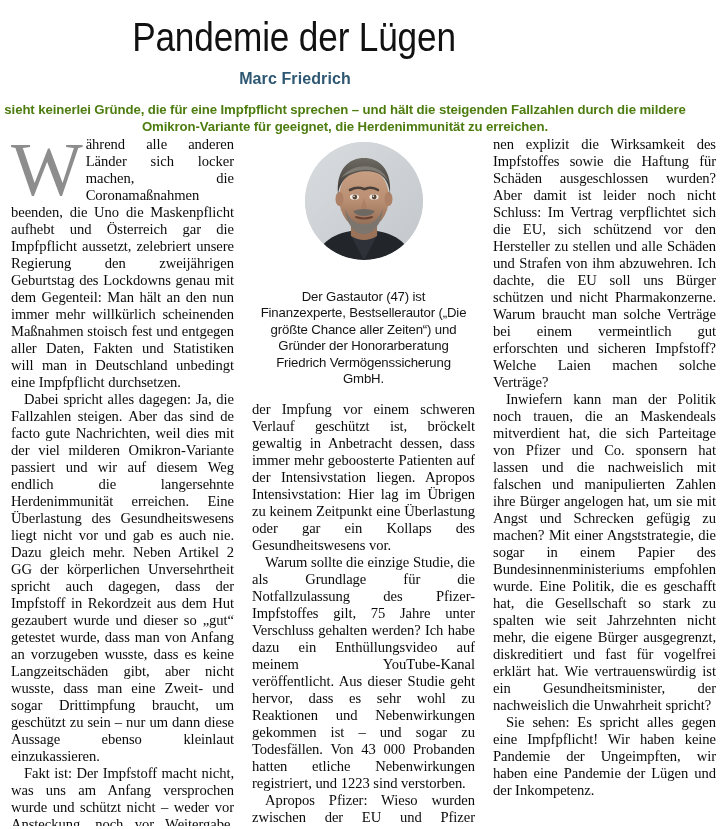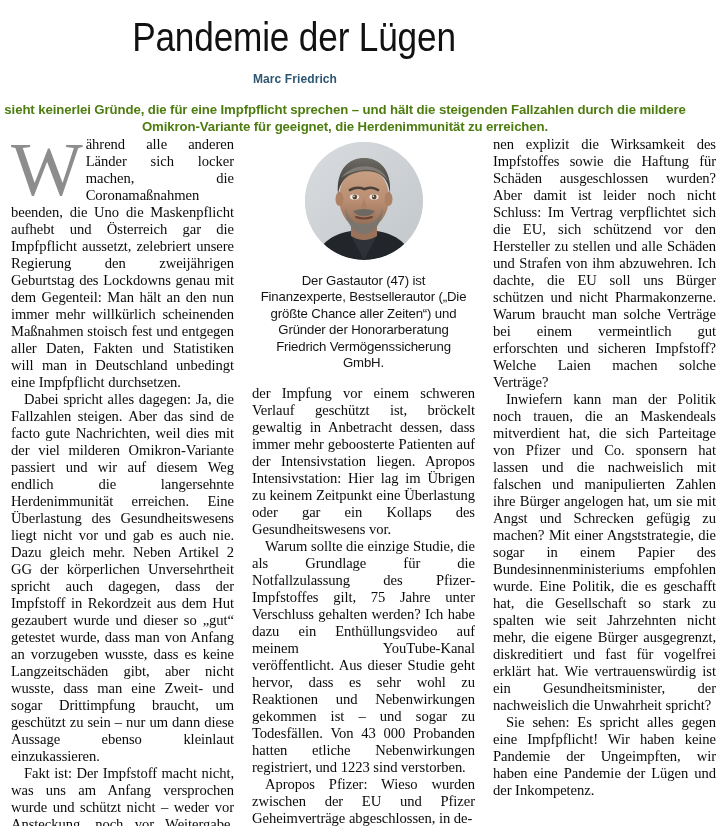--- a/index.html
+++ b/index.html
@@ -38,21 +38,21 @@
     line-height: 46px;
     letter-spacing: -0.2px;
     color: #111111;
     margin: 0;
     transform: scaleX(0.88);
     transform-origin: center;
   }
   .byline {
     font-family: "Liberation Sans", "DejaVu Sans", sans-serif;
     font-weight: bold;
-    font-size: 12px;
+    font-size: 16px;
     line-height: 18px;
     color: #2d5772;
     margin: 10px 0 0 2px;
     letter-spacing: 0.1px;
   }
   .standfirst {
     font-family: "Liberation Sans", "DejaVu Sans", sans-serif;
     font-weight: bold;
     font-size: 13.2px;
     line-height: 17px;
@@ -102,20 +102,21 @@
     margin: 2px 3px -2px 0;
     padding: 0;
   }
 
   
   .portrait-wrap {
     width: 223px;
     display: flex;
     flex-direction: column;
     align-items: center;
+    gap: 16px;
   }
   .portrait {
     width: 118px;
     height: 118px;
     border-radius: 50%;
     overflow: hidden;
     position: relative;
     background: #cfd3d6;
     margin: 6px 0 0 0;
   }

